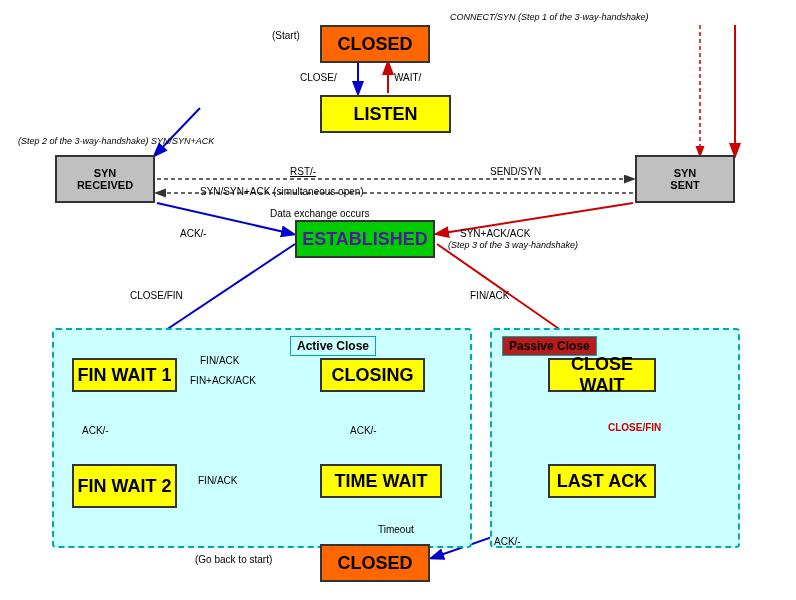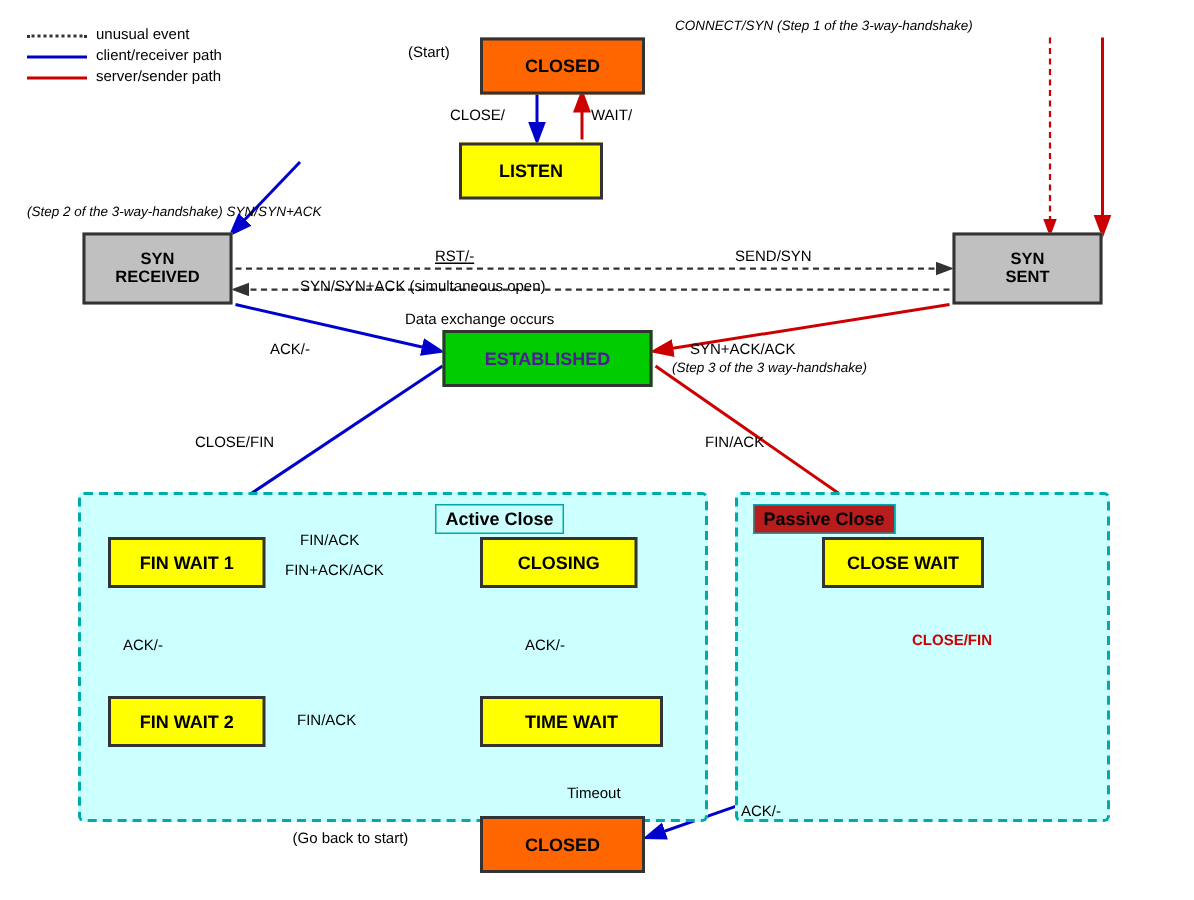--- a/index.html
+++ b/index.html
@@ -19,21 +19,21 @@
     }
     
     .state-box {
       position: absolute;
       border: 2px solid #333;
       font-weight: bold;
       text-align: center;
       display: flex;
       align-items: center;
       justify-content: center;
-      font-size: 12px;
+      font-size: 18px;
     }
     .state-orange { background: #FF6600; color: #000; }
     .state-yellow { background: #FFFF00; color: #000; }
     .state-green  { background: #00CC00; color: #4c1d95; }
     .state-gray   { background: #C0C0C0; color: #000; }
 
     
     .legend {
       position: absolute;
       top: 18px;
@@ -137,48 +137,34 @@
     <path d="M 601 393 L 601 462" stroke="#CC0000" stroke-width="2" fill="none" marker-end="url(#arrowRed)"></path>
 
     <path d="M 179 481 L 318 481" stroke="#333" stroke-width="1.5" fill="none" stroke-dasharray="4,3" marker-end="url(#arrowDot)"></path>
 
     <path d="M 372 499 L 372 542" stroke="#CC0000" stroke-width="2" fill="none" marker-end="url(#arrowRed)"></path>
 
     <path d="M 601 499 L 432 558" stroke="#0000CC" stroke-width="2" fill="none" marker-end="url(#arrowBlue)"></path>
 
   </svg>
 
-  <div class="legend">
-    <div class="legend-item">
-      <div class="legend-line dotted-line"></div>
-      <span>unusual event</span>
-    </div>
-    <div class="legend-item">
-      <div class="legend-line blue-line"></div>
-      <span>client/receiver path</span>
-    </div>
-    <div class="legend-item">
-      <div class="legend-line red-line"></div>
-      <span>server/sender path</span>
-    </div>
-  </div>
 
   <div class="state-box state-orange" style="left:320px;top:25px;width:110px;height:38px;">
     <span>CLOSED</span>
   </div>
 
   <div class="label" style="left:272px;top:30px;">
     <span>(Start)</span>
   </div>
 
   <div class="label label-italic" style="left:450px;top:12px;font-size:9px;">
     <span>CONNECT/SYN (Step 1 of the 3-way-handshake)</span>
   </div>
 
-  <div class="state-box state-yellow" style="left:306px;top:95px;width:96px;height:38px;">
+  <div class="state-box state-yellow" style="left:320px;top:95px;width:131px;height:38px;">
     <span>LISTEN</span>
   </div>
 
   <div class="label" style="left:300px;top:72px;">
     <span>CLOSE/</span>
   </div>
 
   <div class="label" style="left:394px;top:72px;">
     <span>WAIT/</span>
   </div>
@@ -280,28 +266,31 @@
   </div>
 
   <div class="label" style="left:350px;top:425px;">
     <span>ACK/-</span>
   </div>
 
   <div class="label label-bold" style="left:608px;top:422px;color:#CC0000;">
     <span>CLOSE/FIN</span>
   </div>
 
-  <div class="state-box state-yellow" style="left:72px;top:464px;width:105px;height:34px;">
+  <div class="state-box state-yellow" style="left:72px;top:464px;width:105px;height:44px;">
     <span>FIN WAIT 2</span>
   </div>
 
   <div class="state-box state-yellow" style="left:320px;top:464px;width:122px;height:34px;">
     <span>TIME WAIT</span>
   </div>
 
+  <div class="state-box state-yellow" style="left:548px;top:464px;width:108px;height:34px;">
+    <span>LAST ACK</span>
+  </div>
 
   <div class="label" style="left:198px;top:475px;">
     <span>FIN/ACK</span>
   </div>
 
   <div class="label" style="left:378px;top:524px;">
     <span>Timeout</span>
   </div>
 
   <div class="state-box state-orange" style="left:320px;top:544px;width:110px;height:38px;">

